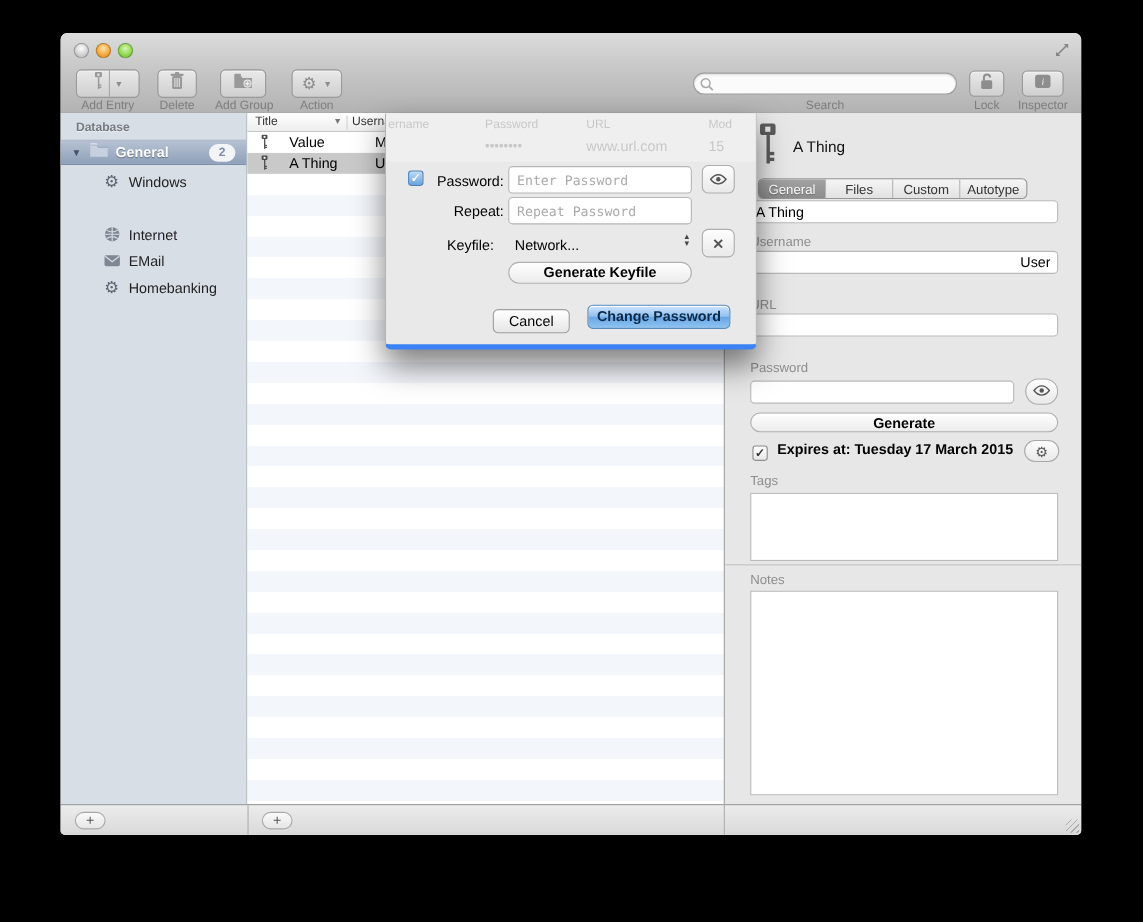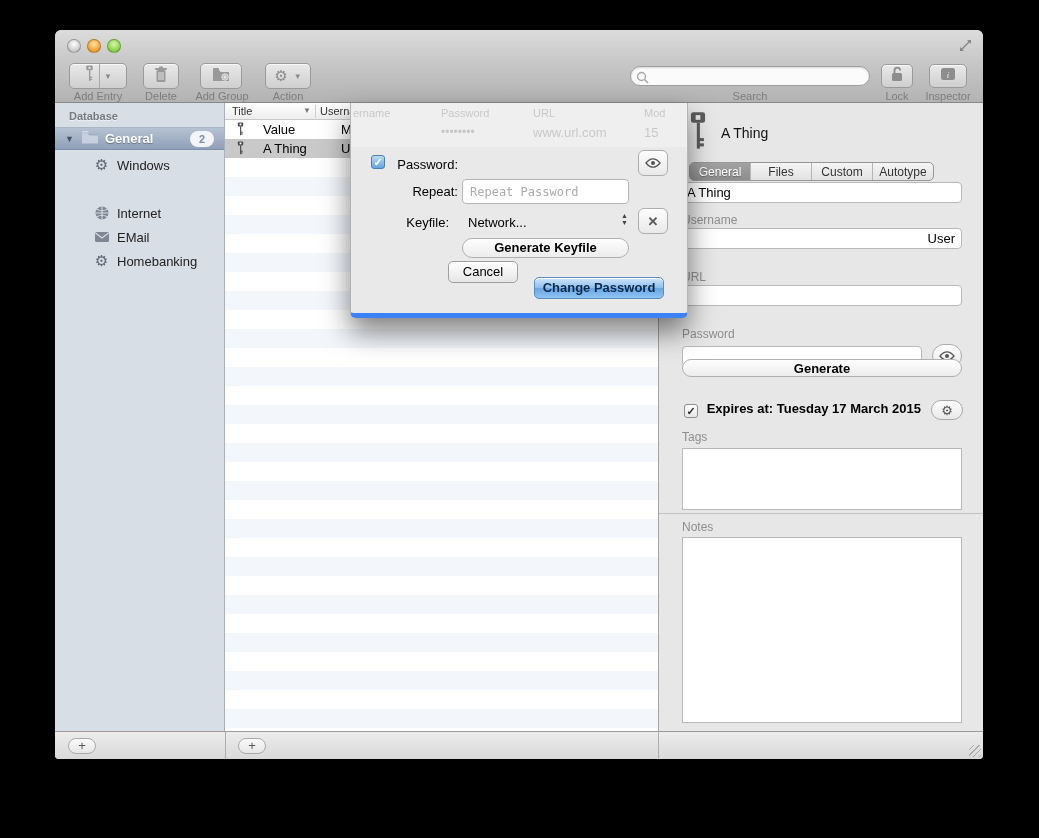--- a/index.html
+++ b/index.html
@@ -326,21 +326,21 @@
       <input class="insp-field" style="left: 23px; top: 243px; width: 240px;" type="password" value="">
       <div class="round-btn" style="left:273px; top:241px; height:24px; border-radius:12px;">
         <span>
           <svg width="16" height="10" viewBox="0 0 16 10">
                 <path d="M1 5c2.4-3 4.8-4.2 7-4.2S12.6 2 15 5c-2.4 3-4.8 4.2-7 4.2S3.4 8 1 5z" fill="none" stroke="#555" stroke-width="1.3"></path>
                 <circle cx="8" cy="5" r="2" fill="#555"></circle>
               </svg>
         </span>
       </div>
 
-      <div class="pill-btn" style="left:23px; top:256px; width:280px; height:18px; line-height:17px; font-weight:bold;">Generate</div>
+      <div class="pill-btn" style="left:23px; top:272px; width:280px; height:18px; line-height:17px; font-weight:bold;">Generate</div>
 
       <div id="expires-row">
         <span class="checkbox" style="position:static; display:inline-block; vertical-align:-2px; background:linear-gradient(#fefefe,#e6e6e6); border:1px solid #8f8f8f; color:#333;">✓</span>
         <span style="margin-left:5px;">Expires at: Tuesday 17 March 2015</span>
       </div>
       <div class="oval-btn" style="left:272px; top:297px;">
         <span style="font-size:13px;">⚙</span>
       </div>
 
       <span class="insp-label" style="left:23px; top:327px;">Tags</span>
@@ -359,20 +359,21 @@
       <span class="ghost" style="left:90px; top:4px; font-size:11px;">Password</span>
       <span class="ghost" style="left:182px; top:4px; font-size:11px;">URL</span>
       <span class="ghost" style="left:293px; top:4px; font-size:11px;">Mod</span>
       <span class="ghost" style="left:90px; top:22px; font-size:12px;">••••••••</span>
       <span class="ghost" style="left:182px; top:22px; font-size:13px;">www.url.com</span>
       <span class="ghost" style="left:293px; top:22px; font-size:13px;">15</span>
     </div>
 
     <span class="checkbox" style="left:20px; top:52px;">✓</span>
     <span class="sh-label" style="left:37px; top:54px; width:70px;">Password:</span>
+    <input class="sh-field" style="left: 111px; top: 48px; width: 167px;" placeholder="Enter Password">
     <div class="round-btn" style="left:287px; top:47px;">
       <span>
         <svg width="16" height="10" viewBox="0 0 16 10">
               <path d="M1 5c2.4-3 4.8-4.2 7-4.2S12.6 2 15 5c-2.4 3-4.8 4.2-7 4.2S3.4 8 1 5z" fill="none" stroke="#555" stroke-width="1.3"></path>
               <circle cx="8" cy="5" r="2" fill="#555"></circle>
             </svg>
       </span>
     </div>
 
     <span class="sh-label" style="left:37px; top:81px; width:70px;">Repeat:</span>
@@ -381,21 +382,21 @@
     <span class="sh-label" style="left:28px; top:112px; width:70px;">Keyfile:</span>
     <span style="position:absolute; left:117px; top:112px; color:#000;">Network...</span>
     <span class="stepper" style="left:270px; top:109px; white-space:pre;">▲
 ▼</span>
     <div class="round-btn" style="left:287px; top:105px;">
       <span style="font-size:13px; font-weight:bold;">✕</span>
     </div>
 
     <div class="pill-btn" style="left:111px; top:135px; width:167px; height:20px; line-height:18px; font-weight:bold;">Generate Keyfile</div>
 
-    <div class="push-btn" style="left:97px; top:158px; width:70px;">Cancel</div>
+    <div class="push-btn" style="left:97px; top:178px; width:70px;">Cancel</div>
     <div class="push-btn" id="change-btn" style="left:183px; top:174px; width:130px;">Change Password</div>
   </div>
 
   <div id="footer">
     <div class="fdiv" style="left:170px;"></div>
     <div class="fdiv" style="left:603px;"></div>
     <div class="plus-btn" style="left:13px;">+</div>
     <div class="plus-btn" style="left:183px;">+</div>
     <div id="resize-grip"></div>
   </div>

